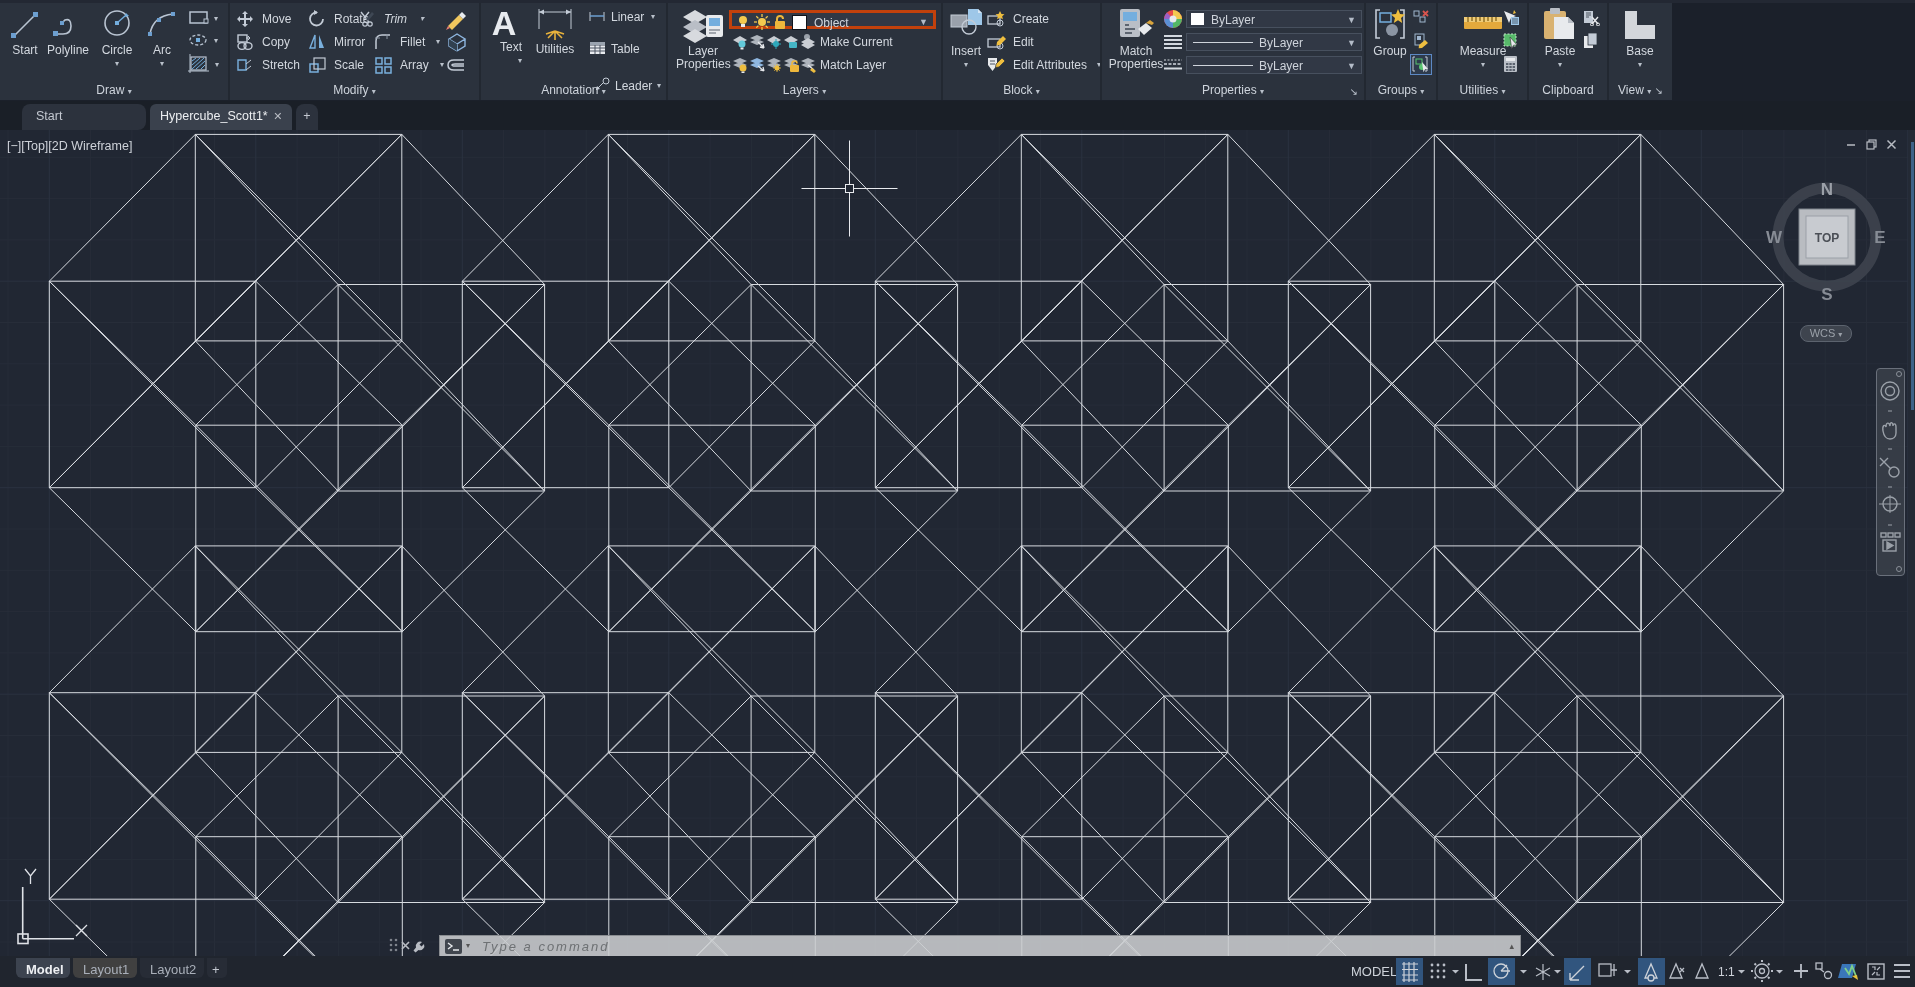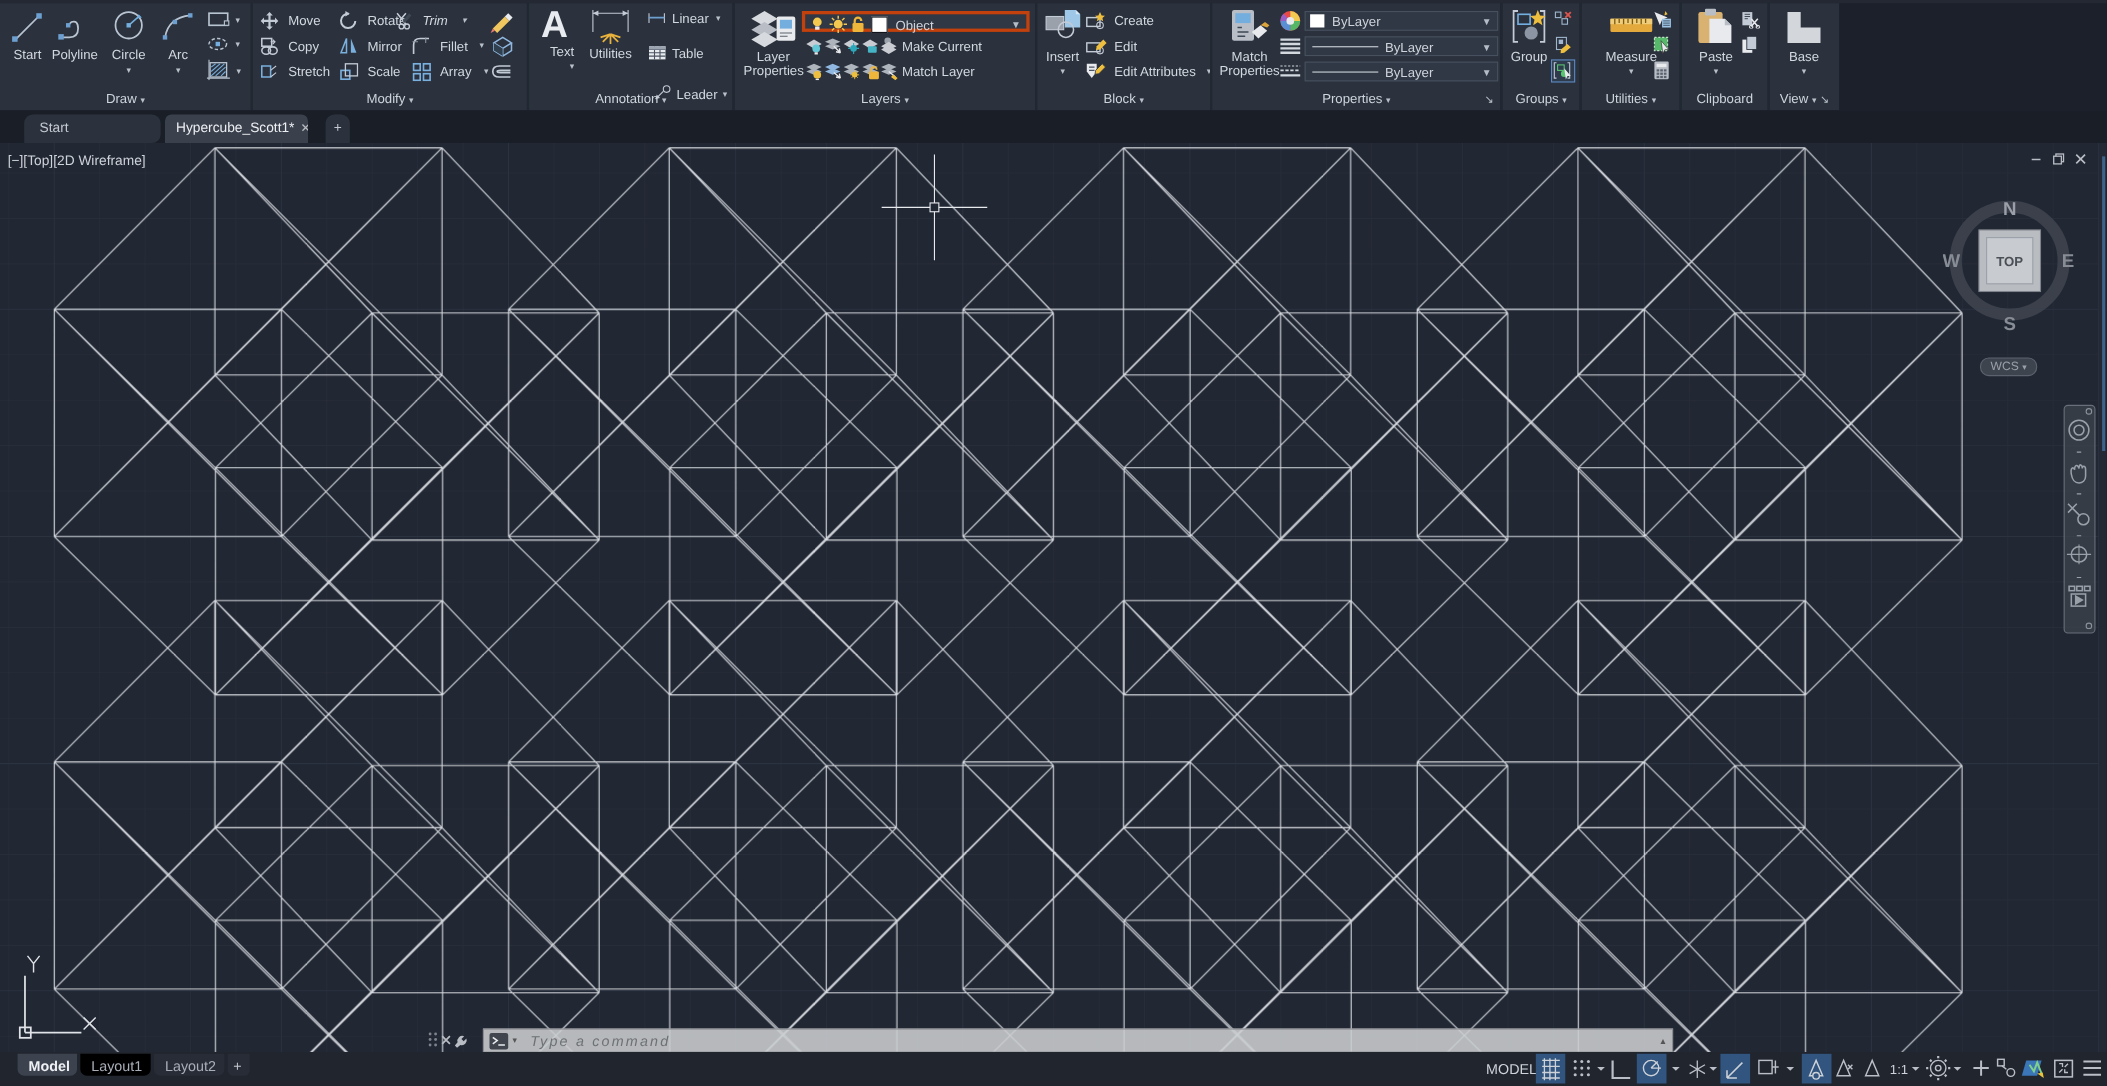--- a/index.html
+++ b/index.html
@@ -472,21 +472,21 @@
           <path d="M4 4 h12 v14 h18 v14 H4 z" fill="#d3d6db"></path>
         </svg>
     <div>Base<br><span class="dn">▾</span></div>
   </div>
   <div class="plabel">View <span class="dn">▾</span> <span style="color:#b9c0ca;font-size:10px;">↘</span></div>
 </div>
 </div>
 
 <div id="ftabs">
   <div class="ftab" style="left:22px;width:124px;background:#2c323d;border-radius:8px 8px 8px 0;">Start</div>
-  <div class="ftab" style="left:150px;width:130px;background:#3a414d;color:#eceef1;padding-left:10px;">Hypercube_Scott1* <span style="color:#b8bcc3;margin-left:2px;font-size:11px;">✕</span></div>
+  <div class="ftab" style="left:150px;width:142px;background:#3a414d;color:#eceef1;padding-left:10px;">Hypercube_Scott1* <span style="color:#b8bcc3;margin-left:2px;font-size:11px;">✕</span></div>
   <div class="ftab" style="left:296px;width:22px;background:#2c323d;text-align:center;padding:5px 0 0 0;border-radius:8px 8px 0 0;">+</div>
 </div>
 
 <div id="canvas-wrap">
 <svg width="1915" height="857" viewBox="0 130 1915 857" style="position:absolute;left:0;top:0;">
   <defs>
     <path id="hb" d="M0.0 0.0L206.5 0.0M206.5 0.0L206.5 206.5M206.5 206.5L0.0 206.5M0.0 206.5L0.0 0.0M0.0 0.0L206.5 206.5M206.5 0.0L0.0 206.5M146.0 -146.8L352.5 -146.8M352.5 -146.8L352.5 59.7M352.5 59.7L146.0 59.7M146.0 59.7L146.0 -146.8M146.0 -146.8L352.5 59.7M352.5 -146.8L146.0 59.7M146.5 144.0L353.0 144.0M353.0 144.0L353.0 350.5M353.0 350.5L146.5 350.5M146.5 350.5L146.5 144.0M146.5 144.0L353.0 350.5M353.0 144.0L146.5 350.5M288.8 3.3L495.3 3.3M495.3 3.3L495.3 209.8M495.3 209.8L288.8 209.8M288.8 209.8L288.8 3.3M288.8 3.3L495.3 209.8M495.3 3.3L288.8 209.8M0.0 0.0L146.0 -146.8M0.0 0.0L146.5 144.0M146.0 -146.8L288.8 3.3M146.5 144.0L288.8 3.3M206.5 0.0L352.5 -146.8M206.5 0.0L353.0 144.0M352.5 -146.8L495.3 3.3M353.0 144.0L495.3 3.3M0.0 206.5L146.0 59.7M0.0 206.5L146.5 350.5M146.0 59.7L288.8 209.8M146.5 350.5L288.8 209.8M206.5 206.5L352.5 59.7M206.5 206.5L353.0 350.5M352.5 59.7L495.3 209.8M353.0 350.5L495.3 209.8"></path>
   </defs>
   <g stroke="#272d39" stroke-width="1" fill="none">
         <path d="M8.0 130V987M90.6 130V987M131.9 130V987M173.2 130V987M214.5 130V987M297.1 130V987M338.4 130V987M379.7 130V987M421.0 130V987M503.6 130V987M544.9 130V987M586.2 130V987M627.5 130V987M710.1 130V987M751.4 130V987M792.7 130V987M834.0 130V987M916.6 130V987M957.9 130V987M999.2 130V987M1040.5 130V987M1123.1 130V987M1164.4 130V987M1205.7 130V987M1247.0 130V987M1329.6 130V987M1370.9 130V987M1412.2 130V987M1453.5 130V987M1536.1 130V987M1577.4 130V987M1618.7 130V987M1660.0 130V987M1742.6 130V987M1783.9 130V987M1825.2 130V987M1866.5 130V987M0 116.0H1915M0 157.3H1915M0 198.6H1915M0 239.9H1915M0 322.5H1915M0 363.8H1915M0 405.1H1915M0 446.4H1915M0 529.0H1915M0 570.3H1915M0 611.6H1915M0 652.9H1915M0 735.5H1915M0 776.8H1915M0 818.1H1915M0 859.4H1915M0 942.0H1915M0 983.3H1915"></path>
@@ -602,21 +602,21 @@
           </svg></div>
     <span class="dn" style="position:absolute;left:26px;top:5px;color:#555;">▾</span>
     <span style="position:absolute;left:42px;top:3px;font-style:italic;color:#6e7174;font-size:13px;letter-spacing:2px;">Type a command</span>
     <span style="position:absolute;right:6px;top:5px;color:#555;font-size:9px;">▴</span>
   </div>
 </div>
 </div>
 
 <div id="modelbar">
   <div class="mtab" style="left:16px;width:54px;background:#3c434f;color:#eef0f3;font-weight:bold;border-radius:0 0 6px 6px;">Model</div>
-  <div class="mtab" style="left:73px;width:64px;background:#000000;border-radius:0 0 6px 6px;">Layout1</div>
+  <div class="mtab" style="left:73px;width:64px;background:#404040;border-radius:0 0 6px 6px;">Layout1</div>
   <div class="mtab" style="left:140px;width:64px;background:#272c36;border-radius:0 0 6px 6px;">Layout2</div>
   <div class="mtab" style="left:207px;width:20px;color:#c3c8d0;background:#272c36;border-radius:0 0 5px 5px;padding:4px 0 0 5px;">+</div>
   <span style="position:absolute;left:1351px;top:8px;color:#ced3da;font-size:13px;">MODEL</span>
   <svg width="519" height="31" viewBox="0 0 519 31" style="position:absolute;left:1396px;top:0;">
     <g>
       <rect x="0" y="2" width="27" height="27" fill="#31557e"></rect>
       <g stroke="#cdd2d9" stroke-width="1.2">
           <path d="M6 8 h16 M6 13.5 h16 M6 19 h16 M6 24 h16 M8 6 v20 M13 6 v20 M18 6 v20"></path>
         </g>
       <g fill="#b9bec7">

